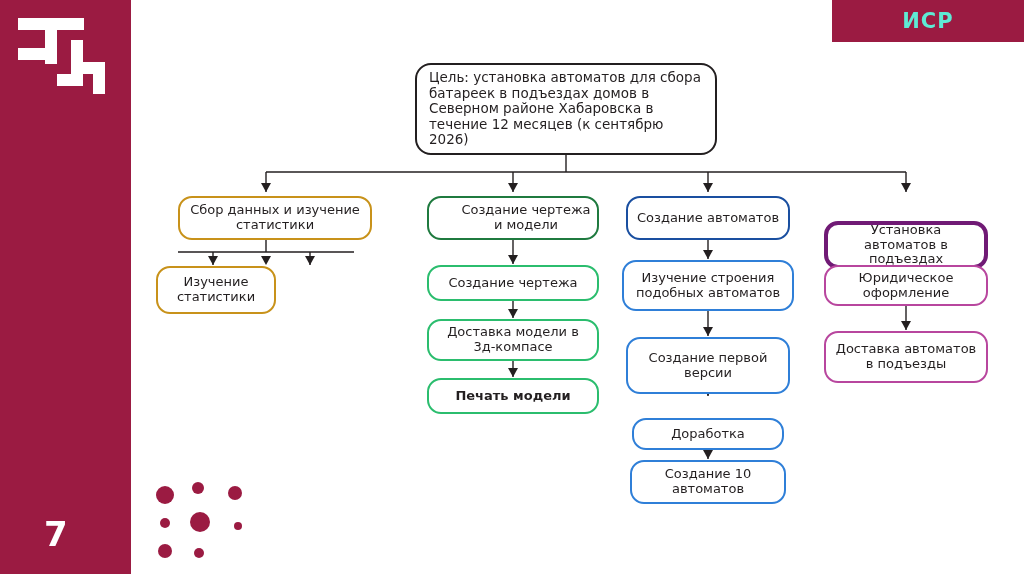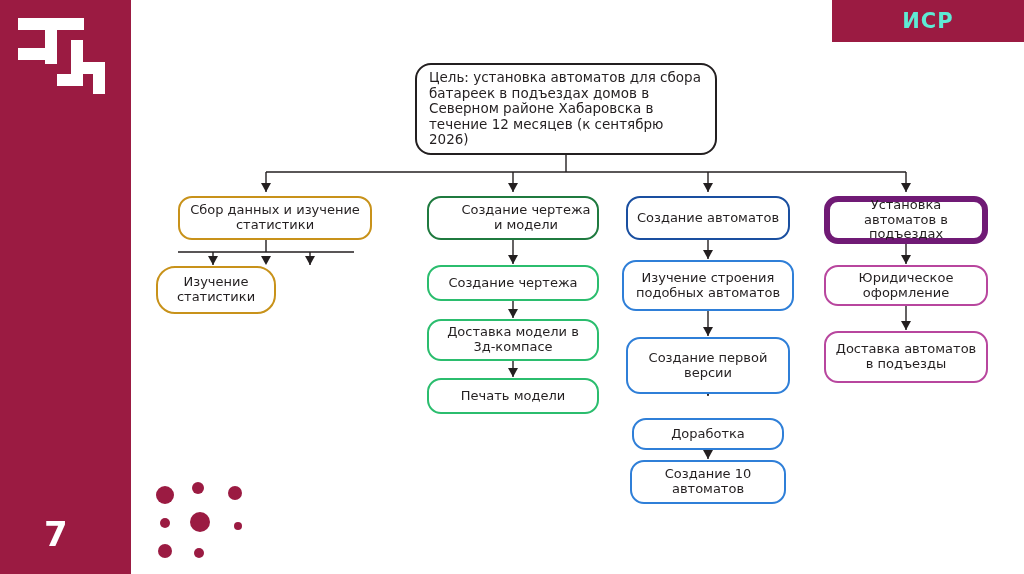--- a/index.html
+++ b/index.html
@@ -63,21 +63,21 @@
     text-align:left;
     justify-content:flex-start;
     padding:6px 12px;
   }
   .goal span{text-align:left;}
   .c-orange{border:2px solid #c8921a;}
   .c-green{border:2px solid #1f7a3f;}
   .c-green2{border:2px solid #2bbd6e;}
   .c-blue{border:2px solid #1a4fa0;}
   .c-blue2{border:2px solid #2f7fd8;}
-  .c-purple{border:6px solid #701a75;}
+  .c-purple{border:4px solid #701a75;margin-top:25px;}
   .c-purple2{border:2px solid #b8469e;}
   .lvl1{font-size:13px;}
   .lvl2{font-size:13px;}
 
   svg.edges{position:absolute;left:0;top:0;width:1024px;height:574px;pointer-events:none;}
 </style>
 </head>
 <body>
 
 <div id="slide">
@@ -161,34 +161,34 @@
 
   <div class="diagram">
 
     <div class="node goal" style="left:415px;top:63px;width:302px;height:92px;">
       <span>Цель: установка автоматов для сбора батареек в подъездах домов в Северном районе Хабаровска в течение 12 месяцев (к сентябрю 2026)</span>
     </div>
 
     <div class="node lvl1 c-orange" style="left:178px;top:196px;width:194px;height:44px;">
       <span>Сбор данных и изучение статистики</span>
     </div>
-    <div class="node lvl2 c-orange" style="left:156px;top:266px;width:120px;height:48px;border-radius:19px;">
+    <div class="node lvl2 c-orange" style="left:156px;top:266px;width:120px;height:48px;">
       <span>Изучение статистики</span>
     </div>
 
     <div class="node lvl1 c-green" style="left:427px;top:196px;width:172px;height:44px;padding-left:32px;">
       <span>Создание чертежа и модели</span>
     </div>
     <div class="node lvl2 c-green2" style="left:427px;top:265px;width:172px;height:36px;">
       <span>Создание чертежа</span>
     </div>
     <div class="node lvl2 c-green2" style="left:427px;top:319px;width:172px;height:42px;">
       <span>Доставка модели в 3д-компасе</span>
     </div>
-    <div class="node lvl2 c-green2" style="left:427px;top:378px;width:172px;height:36px;">
+    <div class="node lvl2 c-green2" style="left:427px;top:378px;width:172px;height:36px;font-weight:bold;">
       <span>Печать модели</span>
     </div>
 
     <div class="node lvl1 c-blue" style="left:626px;top:196px;width:164px;height:44px;">
       <span>Создание автоматов</span>
     </div>
     <div class="node lvl2 c-blue2" style="left:622px;top:260px;width:172px;height:51px;">
       <span>Изучение строения подобных автоматов</span>
     </div>
     <div class="node lvl2 c-blue2" style="left:626px;top:337px;width:164px;height:57px;">

